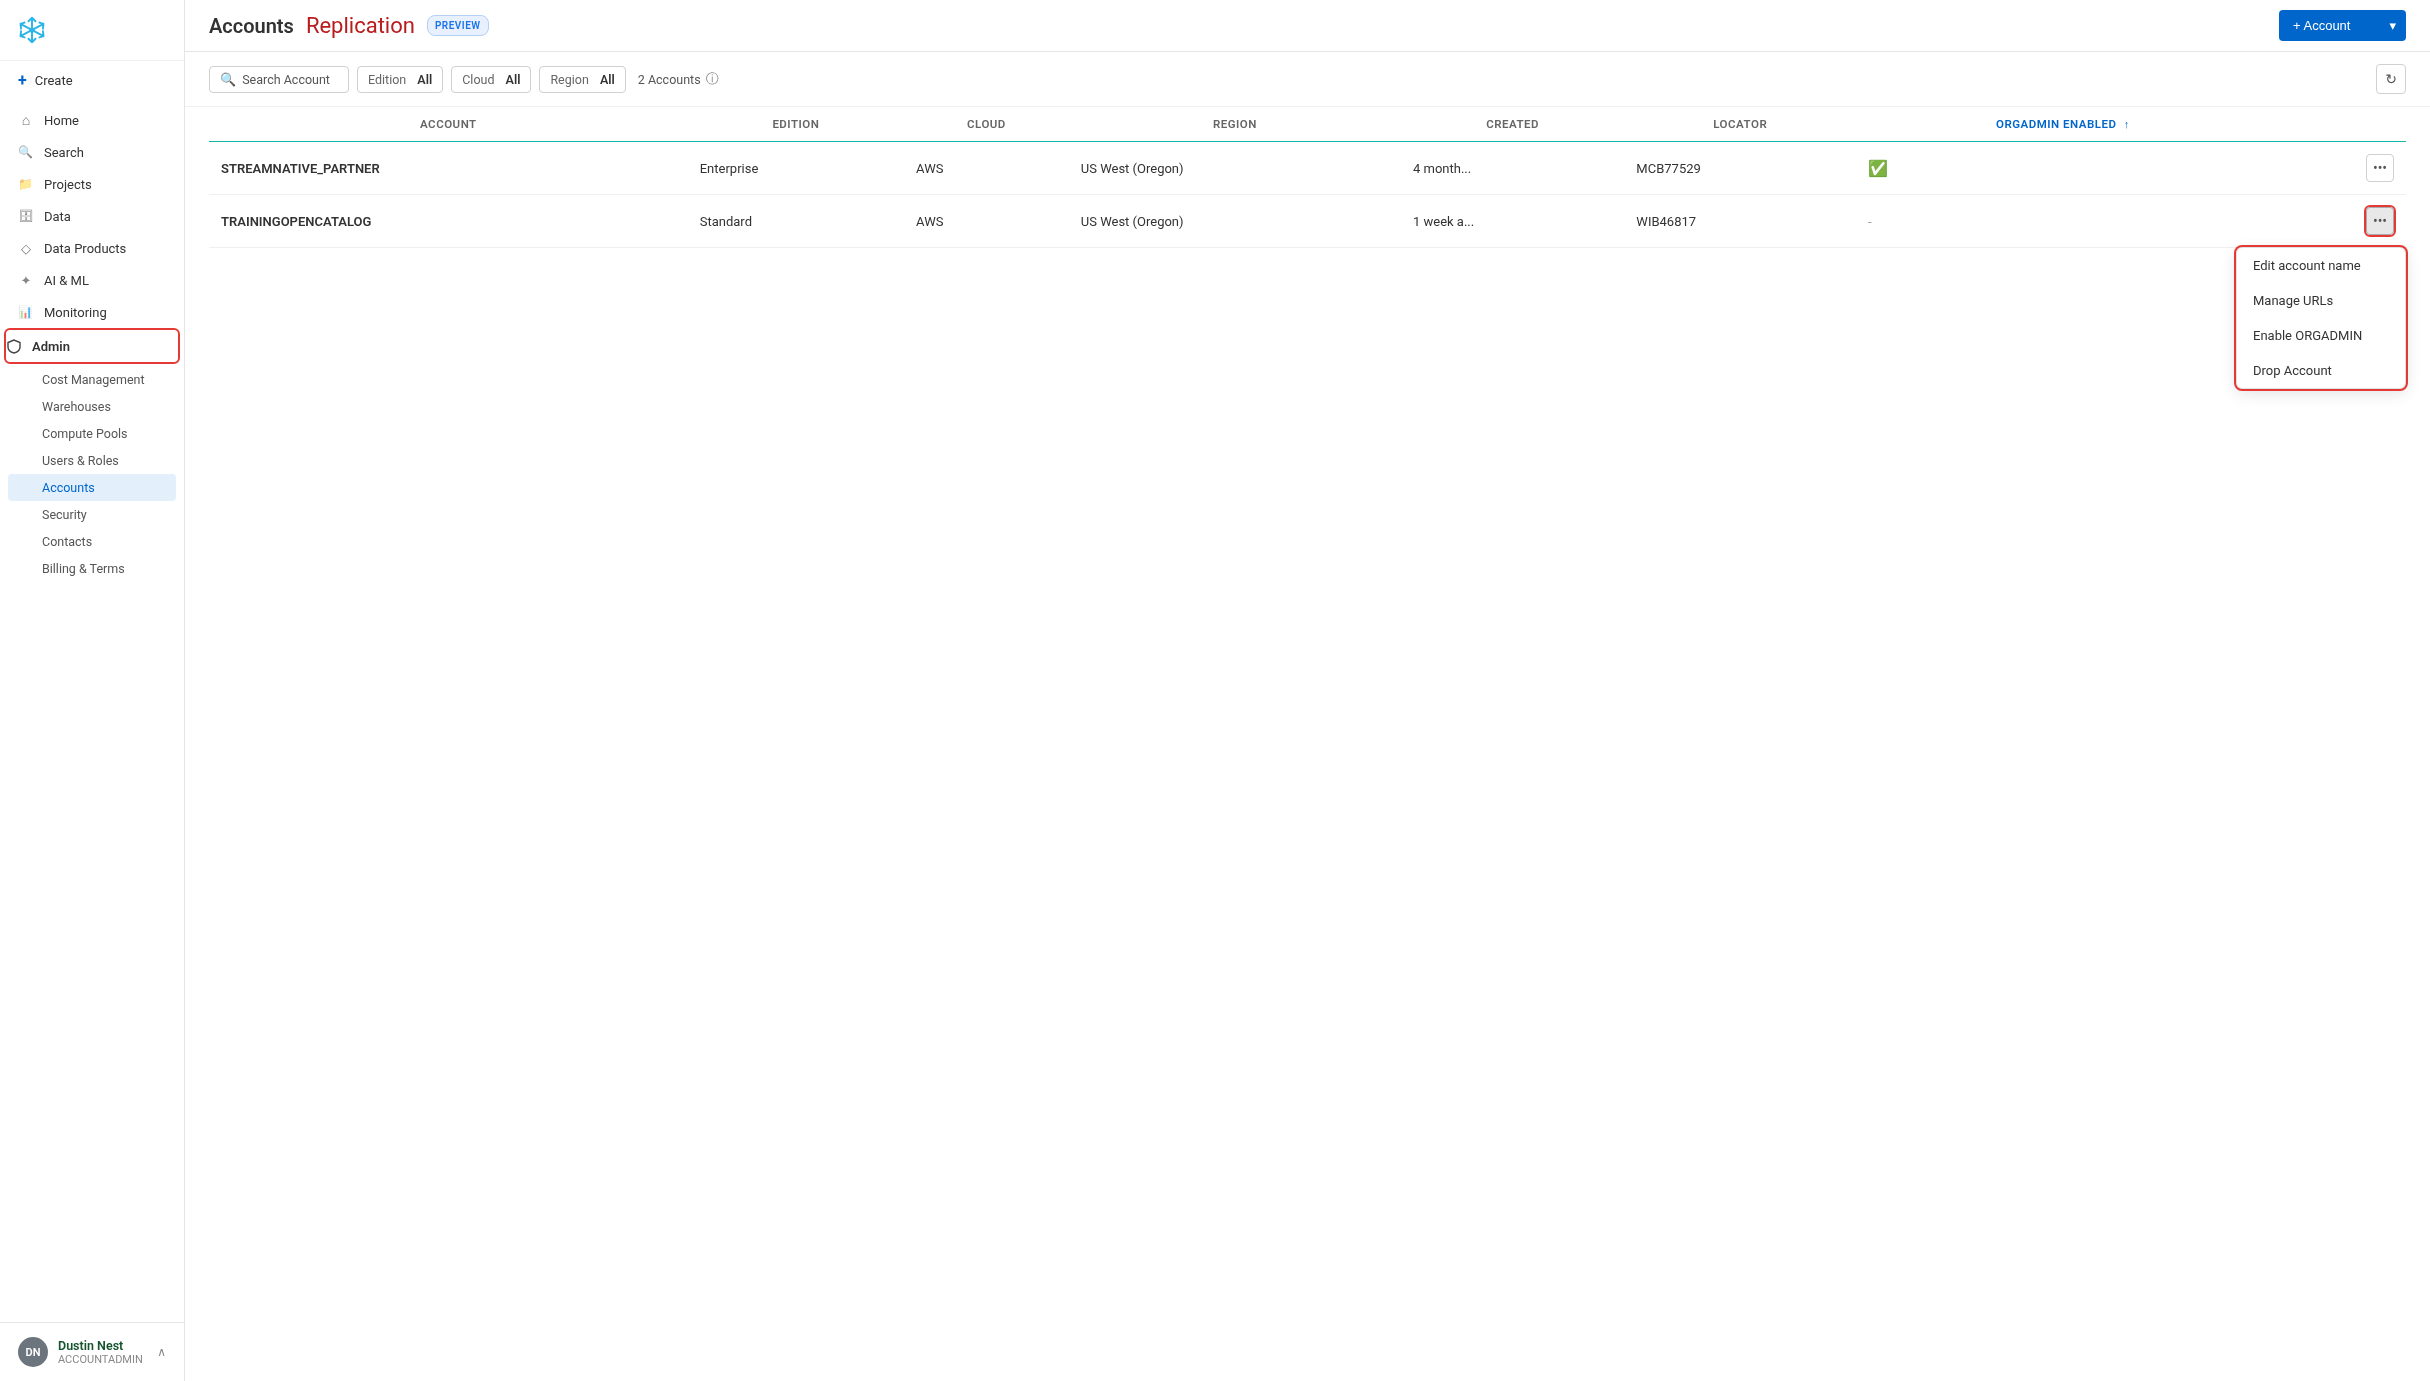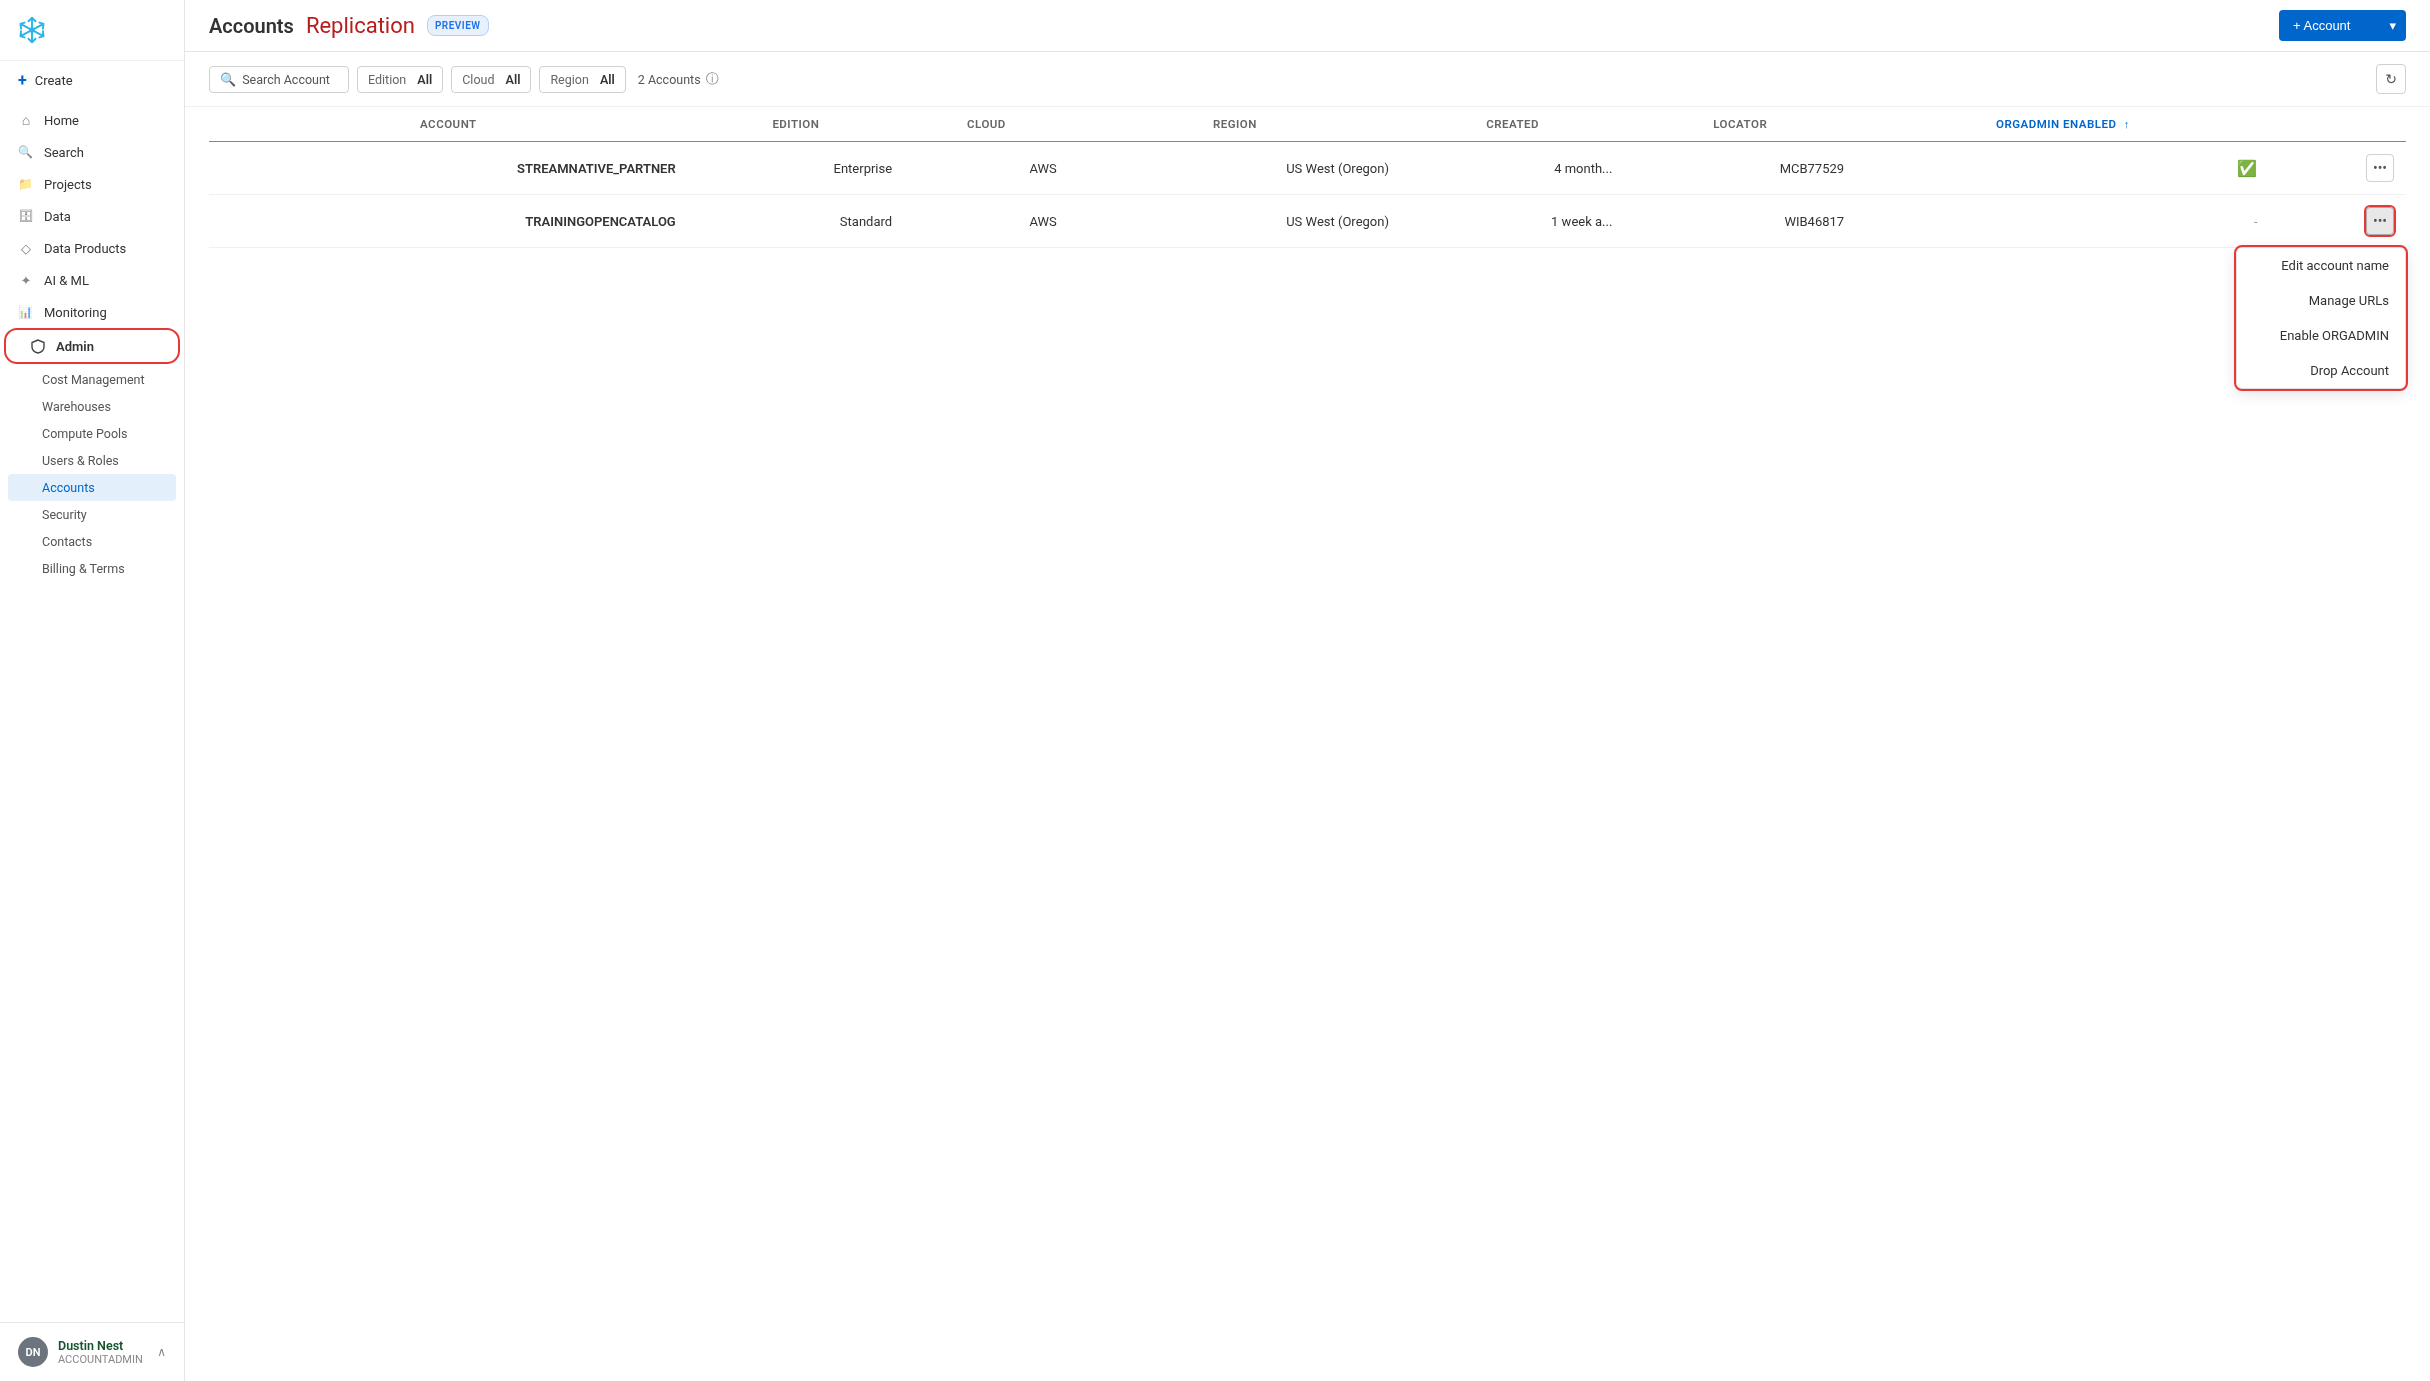--- a/index.html
+++ b/index.html
@@ -60,21 +60,21 @@
     .spacer { flex: 1; }
     .refresh-btn { width: 30px; height: 30px; border: 1px solid #d0d0d0; border-radius: 4px; display: flex; align-items: center; justify-content: center; cursor: pointer; color: #555; font-size: 14px; }
 
     
     .table-area { flex: 1; overflow-y: auto; padding: 0 24px; }
     table { width: 100%; border-collapse: collapse; }
     thead th { text-align: center; padding: 10px 12px; font-size: 11.5px; font-weight: 600; color: #666; text-transform: uppercase; letter-spacing: 0.5px; border-bottom: 1px solid #14b8a6; background: #fff; position: sticky; top: 0; z-index: 1; }
     thead th.orgadmin-col { color: #0066cc; }
     .sort-arrow { margin-left: 4px; font-size: 11px; }
     tbody tr { border-bottom: 1px solid #f0f0f0; }
-    tbody td { padding: 12px 12px; font-size: 13px; color: #333; vertical-align: middle; text-align: right; }
+    tbody td { padding: 12px 12px; font-size: 13px; color: #333; vertical-align: middle; }
     tbody td.account-name { font-weight: 600; }
     .check-icon { color: #2e7d32; font-size: 16px; }
     .dash { color: #999; }
     .more-btn { width: 28px; height: 28px; border: 1px solid #d0d0d0; border-radius: 4px; display: flex; align-items: center; justify-content: center; cursor: pointer; font-size: 14px; color: #555; background: #fff; }
     .more-btn.active { background: #e8e8e8; border-color: #aaa; }
     .action-cell { display: flex; align-items: center; justify-content: flex-end; }
 
     
     .dropdown-menu { position: absolute; background: #fff; border: 1px solid #e0e0e0; border-radius: 6px; box-shadow: 0 4px 16px rgba(0,0,0,0.12); min-width: 170px; z-index: 100; right: 28px; }
     .dropdown-menu-item { padding: 10px 16px; font-size: 13px; color: #333; cursor: pointer; }
@@ -122,21 +122,21 @@
       <span>Data Products</span>
     </div>
     <div class="nav-item">
       <span class="nav-icon" style="font-size:13px; color:#555;">✦</span>
       <span>AI &amp; ML</span>
     </div>
     <div class="nav-item">
       <span class="nav-icon" style="font-size:12px;">📊</span>
       <span>Monitoring</span>
     </div>
-    <div class="nav-item admin-item" style="outline: 2px solid #e53935; border-radius: 11px; margin: 2px 6px; padding: 8px 24px;">
+    <div class="nav-item admin-item" style="outline: 2px solid #e53935; border-radius: 4px; margin: 2px 6px; padding: 8px 0;">
       <span class="nav-icon" style="font-size:14px; color:#555; opacity:1;">
         <svg width="16" height="16" viewBox="0 0 16 16" fill="none">
             <path d="M8 2L2 4.5V9c0 3 2.5 5.2 6 6 3.5-.8 6-3 6-6V4.5L8 2z" stroke="#444" stroke-width="1.4" fill="none"></path>
           </svg>
       </span>
       <span>Admin</span>
     </div>
 
     <div class="sub-nav">
       <div class="sub-nav-item">Cost Management</div>

